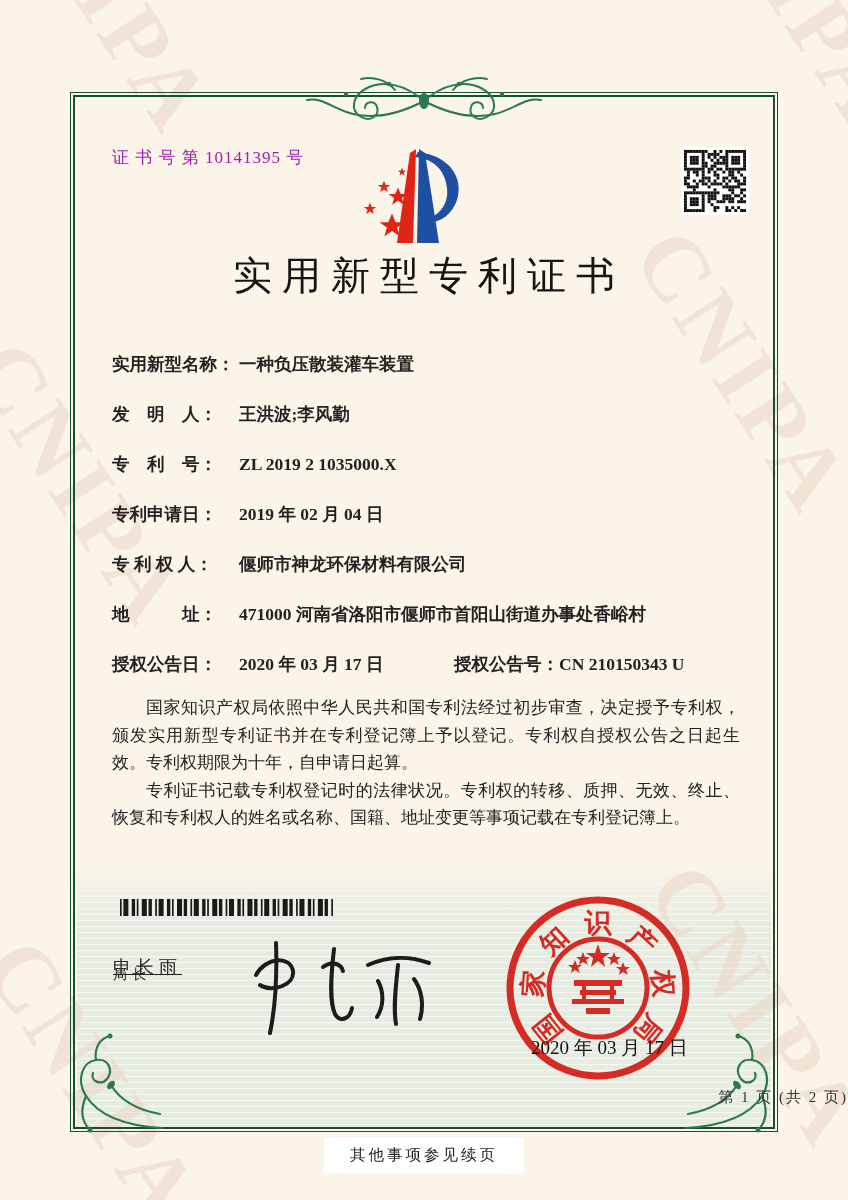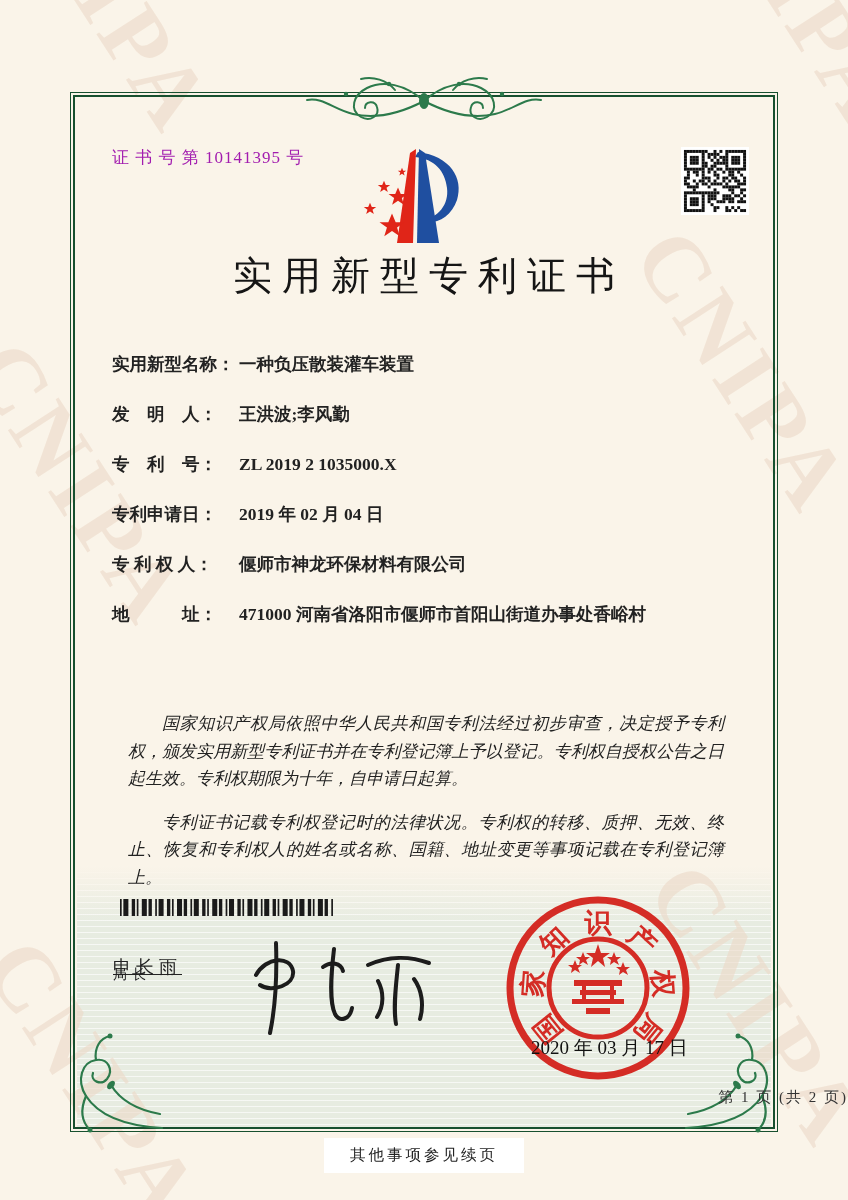--- a/index.html
+++ b/index.html
@@ -34,21 +34,21 @@
   .certno{position:absolute; z-index:4; left:112px; top:146px; font-size:17px; letter-spacing:1px; color:#a21caf; white-space:pre;}
   .title{position:absolute; z-index:4; left:0; right:0; top:249px; text-align:center;
          font-size:39px; font-weight:normal; letter-spacing:10px; padding-left:10px; color:#151515;}
   .fields{position:absolute; z-index:4; left:112px; top:352px; width:632px; font-size:17.5px;font-weight:bold;}
   .f-row{position:relative; height:50px;}
   .f-label{display:inline-block; min-width:127px; white-space:pre; color:#222;}
   .f-value{color:#222;}
   .f-pair2{position:absolute; left:342px; top:0; white-space:nowrap;}
   .paras{position:absolute; z-index:4; left:112px; top:694px; width:628px;
          font-size:17px; line-height:27.5px; text-align:justify; color:#222;}
-  .paras p{margin:16px; text-indent:2em;font-style:italic;}
+  .paras p{margin:0; text-indent:2em;}
   .officer-title{position:absolute; z-index:4; left:113px; top:934px; font-size:14px; letter-spacing:5px;margin-top:32px;}
   .officer-name{position:absolute; z-index:4; left:113px; top:955px; font-size:18px; letter-spacing:5px;text-decoration:underline;}
   .seal-date{position:absolute; z-index:6; left:531px; top:1035px; font-size:19px; color:#111; white-space:pre;}
   .pageno{position:absolute; z-index:4; left:0; right:0; top:1088px; text-align:right; font-size:15px; letter-spacing:2px; color:#333;}
   .cont-note{position:absolute; z-index:4; left:50%; transform:translateX(-50%); top:1138px;
              background:#ffffff; padding:7px 26px; font-size:15.5px; letter-spacing:3px; color:#222;}
   .qr-wrap{position:absolute; z-index:4; left:681px; top:147px; width:68px; height:68px; background:#fff;}
   svg{display:block;}
 </style>
 </head>
@@ -395,20 +395,26 @@
     </div>
     <div class="f-row">
       <span class="f-label">专利申请日：</span><span class="f-value">2019 年 02 月 04 日</span>
     </div>
     <div class="f-row">
       <span class="f-label">专 利 权 人：</span><span class="f-value">偃师市神龙环保材料有限公司</span>
     </div>
     <div class="f-row">
       <span class="f-label">地　　　址：</span><span class="f-value">471000 河南省洛阳市偃师市首阳山街道办事处香峪村</span>
     </div>
+    <div class="f-row">
+      <span class="f-label">授权公告日：</span><span class="f-value">2020 年 03 月 17 日</span>
+      <span class="f-pair2">
+        <span class="f-label" style="min-width:0;">授权公告号：</span><span class="f-value">CN 210150343 U</span>
+      </span>
+    </div>
   </div>
 
   <div class="paras">
     <p>国家知识产权局依照中华人民共和国专利法经过初步审查，决定授予专利权，颁发实用新型专利证书并在专利登记簿上予以登记。专利权自授权公告之日起生效。专利权期限为十年，自申请日起算。</p>
     <p>专利证书记载专利权登记时的法律状况。专利权的转移、质押、无效、终止、恢复和专利权人的姓名或名称、国籍、地址变更等事项记载在专利登记簿上。</p>
   </div>
 
   <svg id="barcode-svg" class="orn" style="left:120px; top:899px; z-index:4;" width="218" height="17" viewBox="0 0 130 17" preserveAspectRatio="none">
       <rect x="0" y="0" width="1" height="17" fill="#1a1a1a"></rect>
       <rect x="2" y="0" width="3" height="17" fill="#1a1a1a"></rect>

